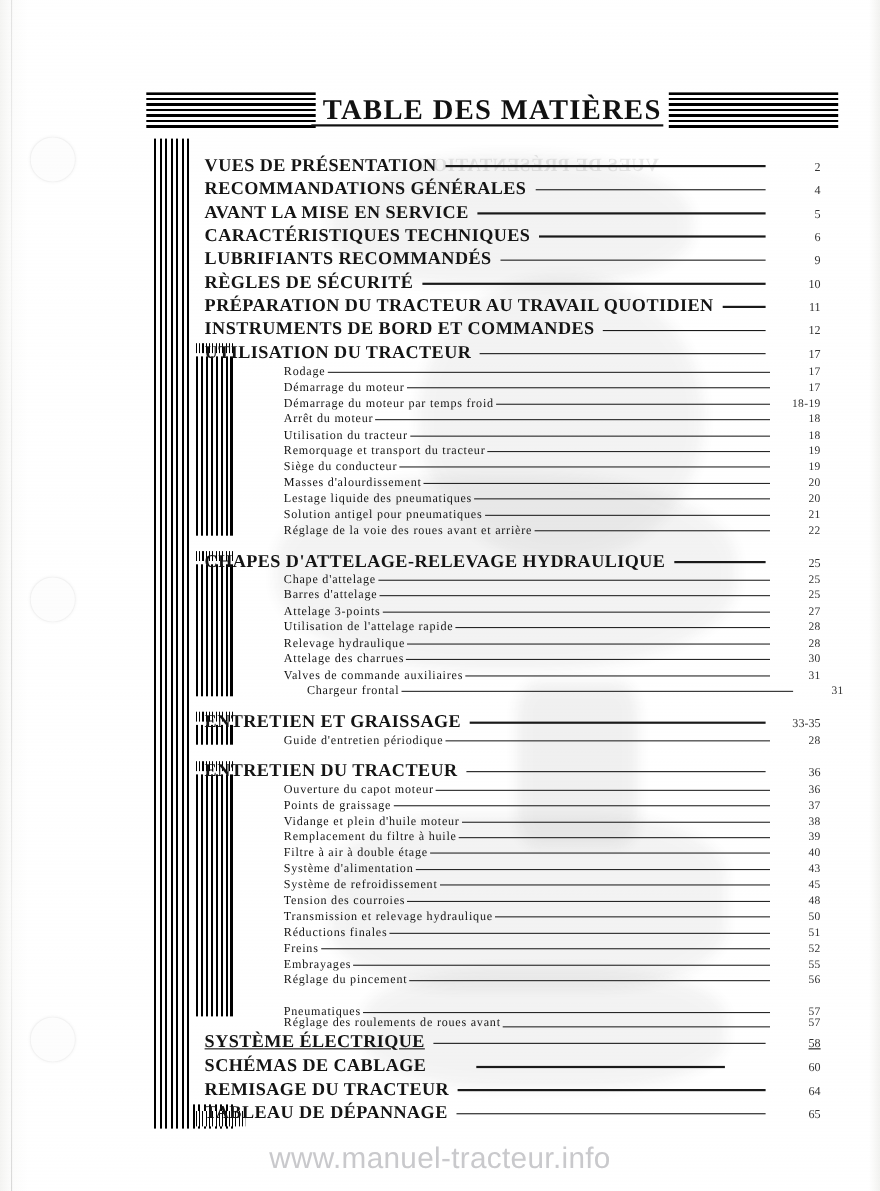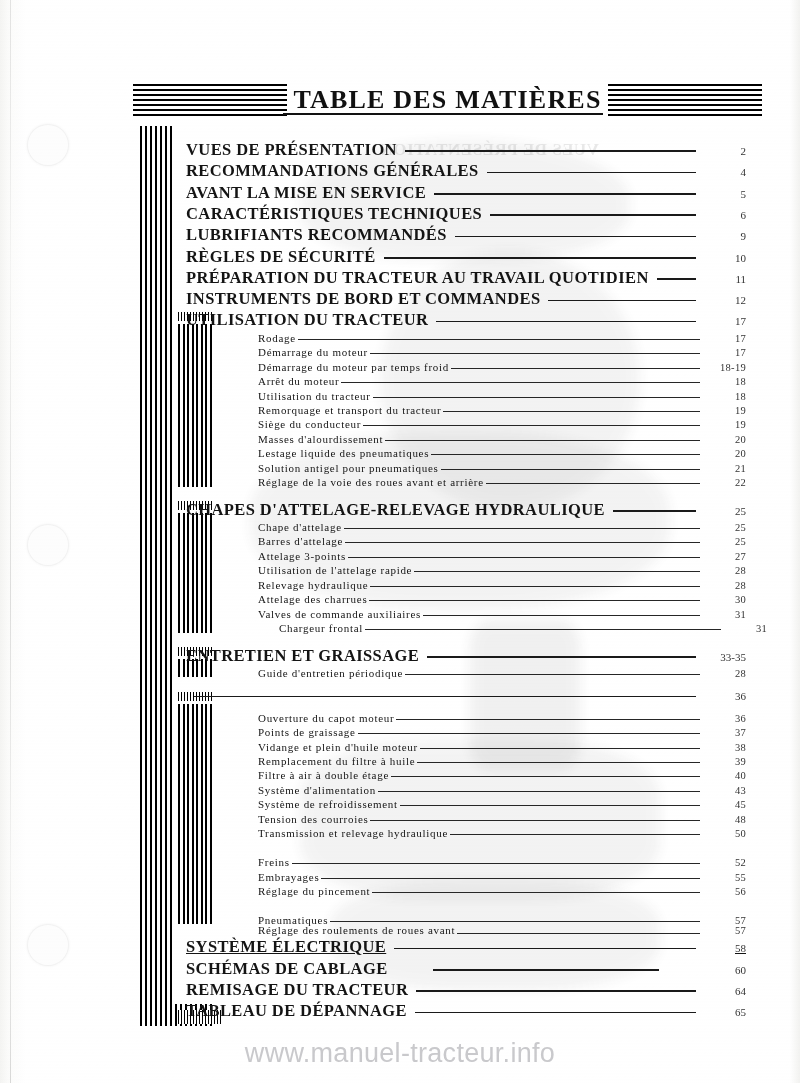--- a/index.html
+++ b/index.html
@@ -355,20 +355,21 @@
         <span class="label">ENTRETIEN ET GRAISSAGE</span>
         <span class="leader"></span>
         <span class="page">33-35</span>
       </div>
       <div class="entry sub" style="top: 666.85px;">
         <span class="label">Guide d'entretien périodique</span>
         <span class="leader"></span>
         <span class="page">28</span>
       </div>
       <div class="entry major" style="top: 690.3px;">
+        <span class="label">ENTRETIEN DU TRACTEUR</span>
         <span class="leader"></span>
         <span class="page">36</span>
       </div>
       <div class="entry sub" style="top: 711.6px;">
         <span class="label">Ouverture du capot moteur</span>
         <span class="leader"></span>
         <span class="page">36</span>
       </div>
       <div class="entry sub" style="top: 726.05px;">
         <span class="label">Points de graissage</span>
@@ -402,20 +403,25 @@
       </div>
       <div class="entry sub" style="top: 812.75px;">
         <span class="label">Tension des courroies</span>
         <span class="leader"></span>
         <span class="page">48</span>
       </div>
       <div class="entry sub" style="top: 827.2px;">
         <span class="label">Transmission et relevage hydraulique</span>
         <span class="leader"></span>
         <span class="page">50</span>
+      </div>
+      <div class="entry sub" style="top: 841.65px;">
+        <span class="label">Réductions finales</span>
+        <span class="leader"></span>
+        <span class="page">51</span>
       </div>
       <div class="entry sub" style="top: 856.1px;">
         <span class="label">Freins</span>
         <span class="leader"></span>
         <span class="page">52</span>
       </div>
       <div class="entry sub" style="top: 870.55px;">
         <span class="label">Embrayages</span>
         <span class="leader"></span>
         <span class="page">55</span>

